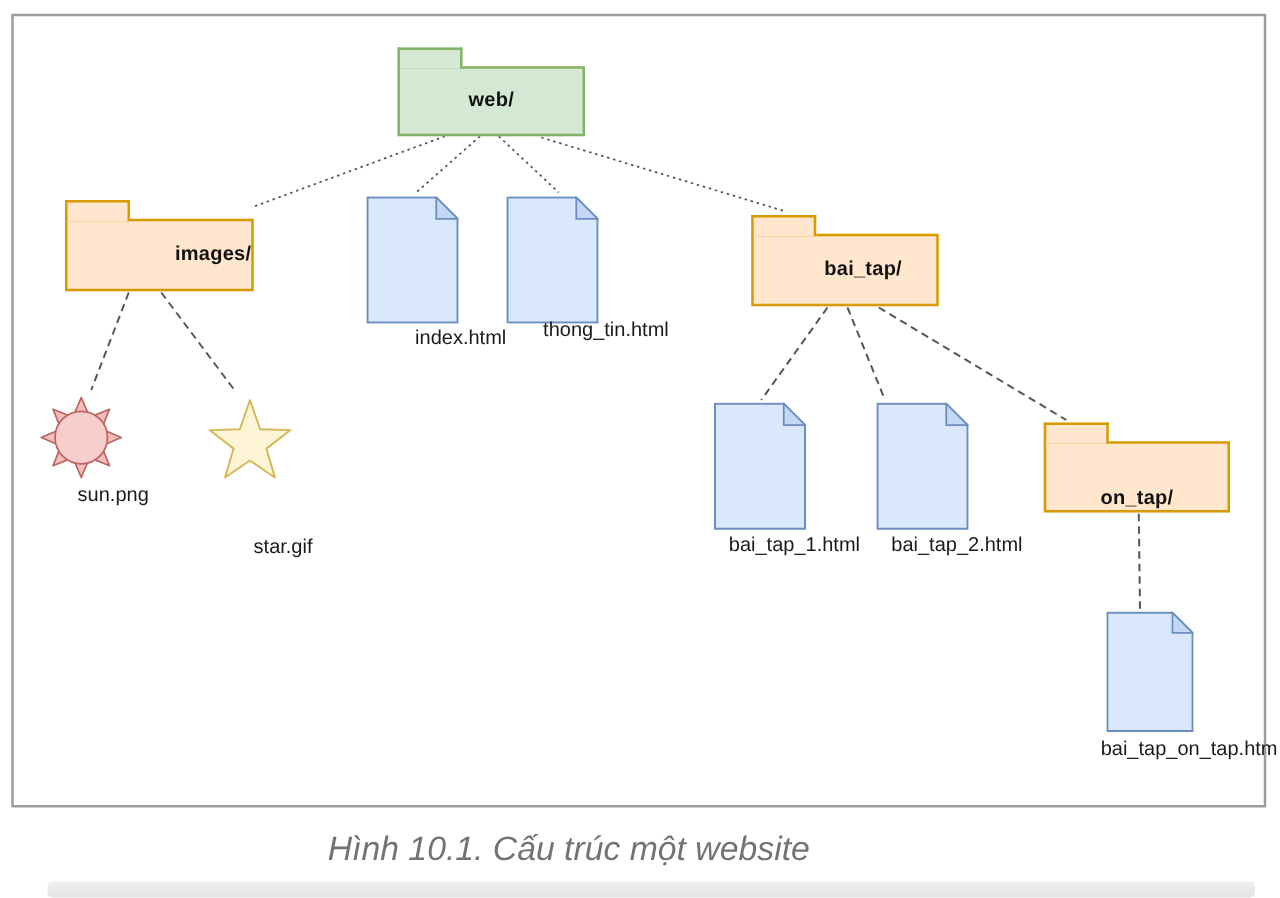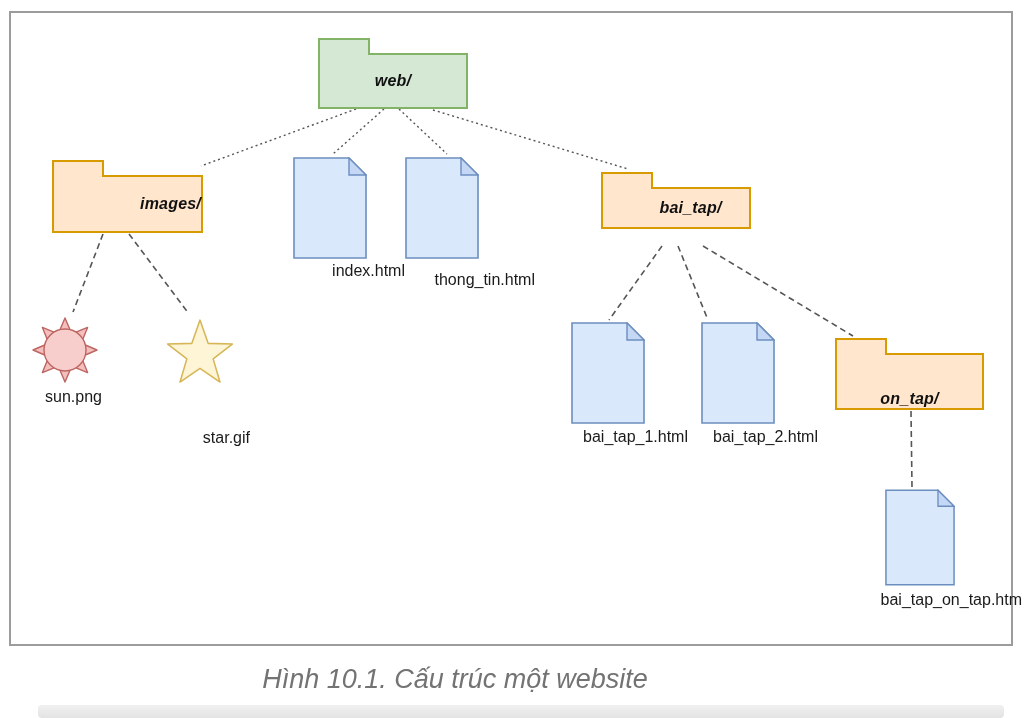--- a/index.html
+++ b/index.html
@@ -14,21 +14,21 @@
     border:2px solid #9c9c9c; background:#fff;
   }
   .edges { position:absolute; left:0; top:0; width:1024px; height:718px; pointer-events:none; }
 
   
   .folder {
     position:absolute;
     display:flex; align-items:center; justify-content:center;
     background:#ffe6cc; border:2px solid #d79b00;
     box-sizing:border-box;
-    font-weight:bold; font-size:16px; letter-spacing:.2px;font-style:italic;
+    font-weight:bold; font-size:16px; letter-spacing:.2px;
   }
   .folder::before {
     content:""; position:absolute; left:-2px; bottom:100%;
     width:48px; height:15px;
     background:inherit;
     border:inherit; border-bottom:none;
   }
   .folder.green { background:#d5e8d4; border-color:#82b366; }
 
   
@@ -72,54 +72,54 @@
 </svg>
 
 <div class="folder green" style="left:318px; top:53px; width:150px; height:56px;">
   <span>web/</span>
 </div>
 
 <div class="folder" style="left:52px; top:175px; width:151px; height:58px;justify-content:flex-end;">
   <span>images/</span>
 </div>
 
-<div class="folder" style="left:601px; top:187px; width:150px; height:42px;padding-left:29px;">
+<div class="folder" style="left:601px; top:187px; width:150px; height:58px;padding-left:29px;">
   <span>bai_tap/</span>
 </div>
 
 <div class="folder" style="left:835px; top:353px; width:149px; height:57px;align-items:flex-end;">
   <span>on_tap/</span>
 </div>
 
 <svg class="shape" style="left:293px; top:157px;" width="74" height="102" viewBox="0 0 74 102" xmlns="http://www.w3.org/2000/svg">
   <path d="M1,1 L56,1 L73,18 L73,101 L1,101 Z" fill="#dae8fc" stroke="#6c8ebf" stroke-width="1.6"></path>
   <path d="M56,1 L56,18 L73,18 Z" fill="#c4d8f5" stroke="#6c8ebf" stroke-width="1.4"></path>
 </svg>
 <div class="node-label" style="left:255px; top:262px; width:150px;">index.html</div>
 
 <svg class="shape" style="left:405px; top:157px;" width="74" height="102" viewBox="0 0 74 102" xmlns="http://www.w3.org/2000/svg">
   <path d="M1,1 L56,1 L73,18 L73,101 L1,101 Z" fill="#dae8fc" stroke="#6c8ebf" stroke-width="1.6"></path>
   <path d="M56,1 L56,18 L73,18 Z" fill="#c4d8f5" stroke="#6c8ebf" stroke-width="1.4"></path>
 </svg>
-<div class="node-label" style="left:366px; top:271px; width:150px;padding-left:19px;">thong_tin.html</div>
+<div class="node-label" style="left:366px; top:256px; width:150px;padding-left:19px;">thong_tin.html</div>
 
 <svg class="shape" style="left:30px; top:315px;" width="70" height="70" viewBox="0 0 70 70" xmlns="http://www.w3.org/2000/svg">
   <g fill="#f3bebc" stroke="#bd6562" stroke-width="1.4" stroke-linejoin="round">
     <polygon points="67,35 53,29 53,41"></polygon>
     <polygon points="57.6,57.6 43.5,51.9 51.9,43.5"></polygon>
     <polygon points="35,67 29,53 41,53"></polygon>
     <polygon points="12.4,57.6 18.1,43.5 26.5,51.9"></polygon>
     <polygon points="3,35 17,29 17,41"></polygon>
     <polygon points="12.4,12.4 26.5,18.1 18.1,26.5"></polygon>
     <polygon points="35,3 41,17 29,17"></polygon>
     <polygon points="57.6,12.4 51.9,26.5 43.5,18.1"></polygon>
     <circle cx="35" cy="35" r="21" fill="#f8cecc"></circle>
   </g>
 </svg>
-<div class="node-label" style="left:2px; top:388px; width:100px;">sun.png</div>
+<div class="node-label" style="left:19px; top:388px; width:100px;">sun.png</div>
 
 <svg class="shape" style="left:164px; top:316px;" width="72" height="72" viewBox="0 0 70 70" xmlns="http://www.w3.org/2000/svg">
   <polygon points="35,4 42.9,26.6 66.4,27.3 47.8,41.7 54.4,64.2 35,51 15.6,64.2 22.2,41.7 3.6,27.3 27.1,26.6" fill="#fdf5d6" stroke="#d6b656" stroke-width="1.5" stroke-linejoin="round"></polygon>
 </svg>
 <div class="node-label" style="left:150px; top:389px; width:100px;margin-top:40px;">star.gif</div>
 
 <svg class="shape" style="left:571px; top:322px;" width="74" height="102" viewBox="0 0 74 102" xmlns="http://www.w3.org/2000/svg">
   <path d="M1,1 L56,1 L73,18 L73,101 L1,101 Z" fill="#dae8fc" stroke="#6c8ebf" stroke-width="1.6"></path>
   <path d="M56,1 L56,18 L73,18 Z" fill="#c4d8f5" stroke="#6c8ebf" stroke-width="1.4"></path>
 </svg>

